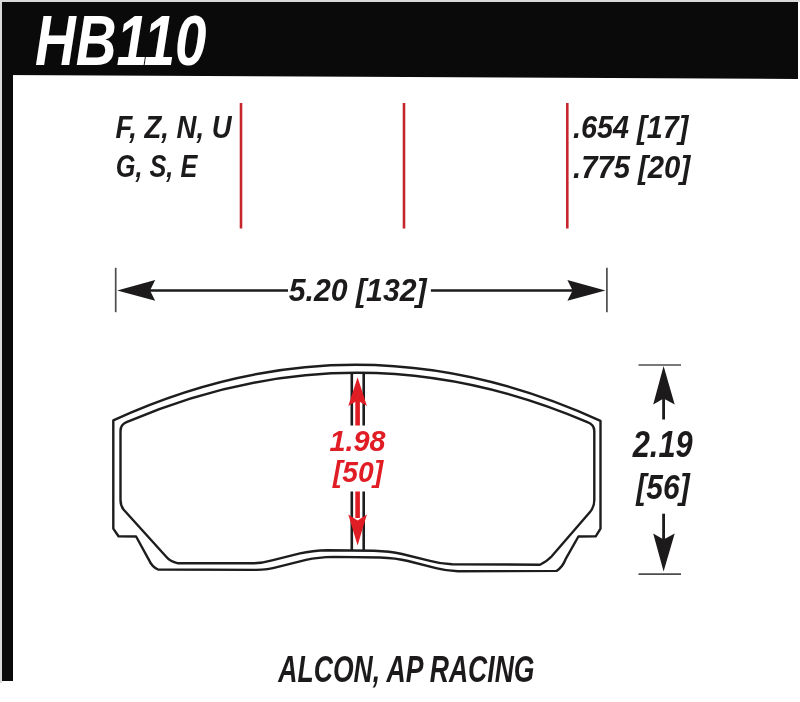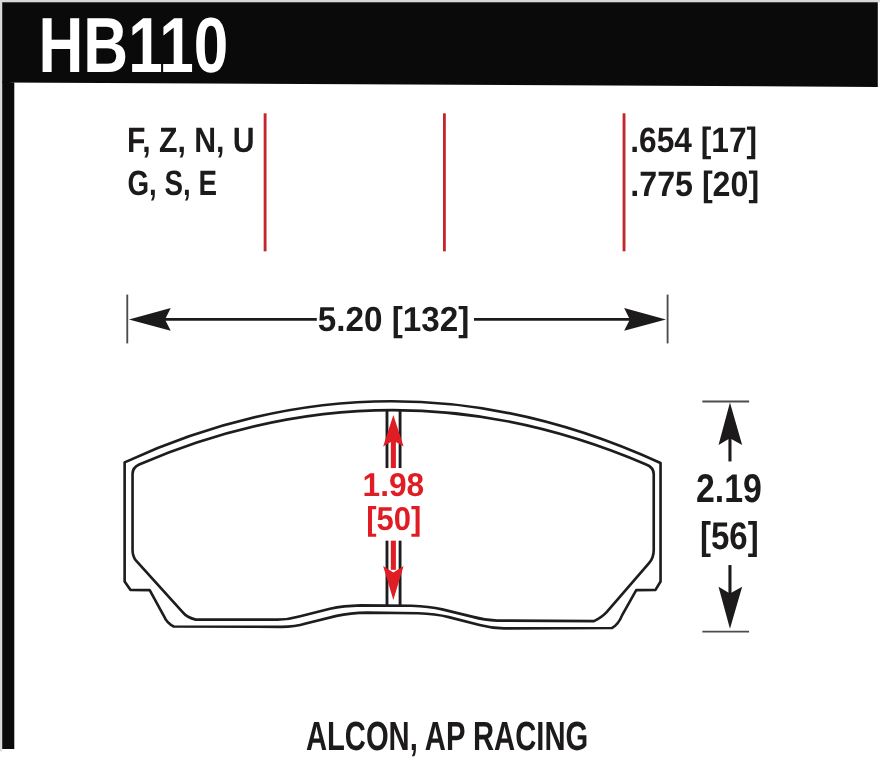--- a/index.html
+++ b/index.html
@@ -1,16 +1,16 @@
 <!DOCTYPE html>
 <html><head>
 <meta charset="utf-8">
 <style>
   html,body{margin:0;padding:0;background:#ffffff;}
-  .page{position:relative;width:800px;height:702px;background:#737373;overflow:hidden;}
+  .page{position:relative;width:800px;height:702px;background:#737373;overflow:hidden;font-style:italic;}
   svg text{font-family:"Liberation Sans", sans-serif;font-weight:bold;}
 </style>
 </head>
 <body>
 <div class="page">
 <svg width="800" height="702" viewBox="0 0 800 702" xmlns="http://www.w3.org/2000/svg">
 
   <rect x="0" y="0" width="800" height="702" fill="#ffffff"></rect>
 
   <rect x="0" y="0" width="800" height="2" fill="#d9d9d9"></rect>

